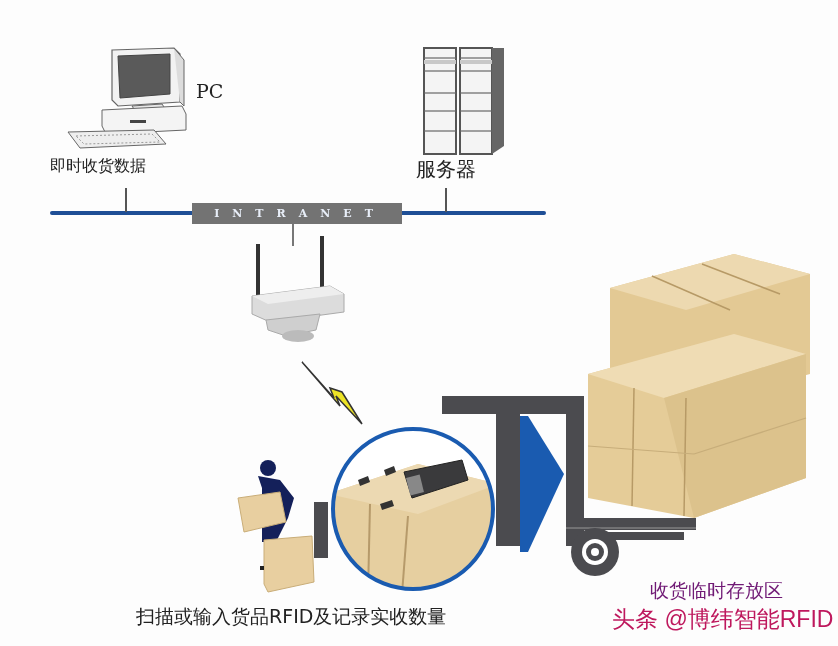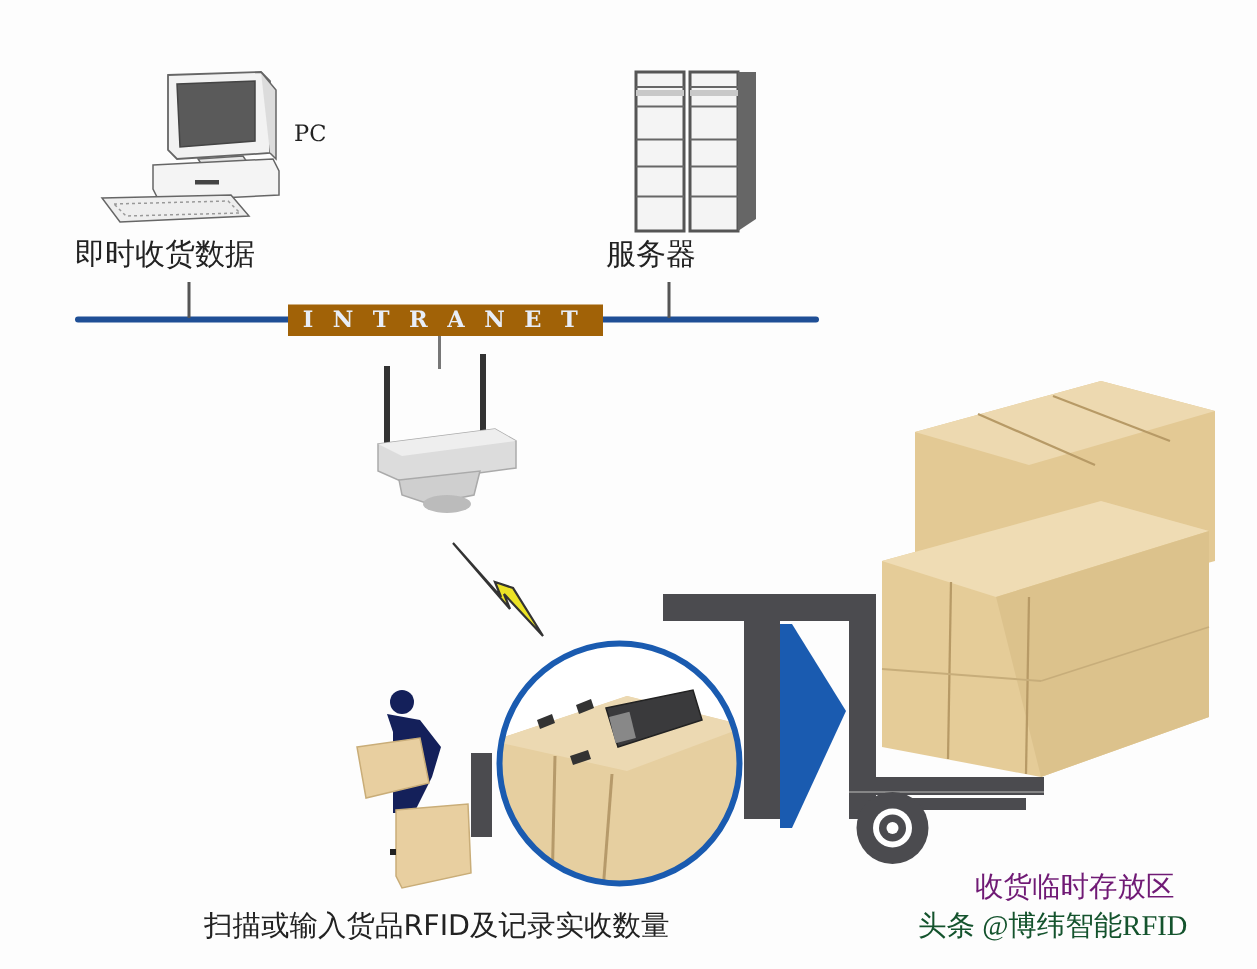--- a/index.html
+++ b/index.html
@@ -1,66 +1,66 @@
 <!DOCTYPE html>
 <html><head>
 <meta charset="utf-8">
 <style>
   html, body { margin:0; padding:0; }
   body { width:838px; height:646px; background:#fdfdfd; position:relative; overflow:hidden;
          font-family:"DejaVu Serif", serif; }
   .abs { position:absolute; }
   .label { position:absolute; color:#222; font-family:"DejaVu Sans", sans-serif; white-space:nowrap; }
-  .pc-label { font-family:"DejaVu Serif", serif; font-size:15px; }
+  .pc-label { font-family:"DejaVu Serif", serif; font-size:19px; }
   .bus { position:absolute; background:#1f4f96; }
-  .intranet-box { position:absolute; left:192px; top:203px; width:210px; height:21px; background:#a16207;
-                  color:#e8eef8; font-family:"DejaVu Serif", serif; font-weight:bold; font-size:15px;
+  .intranet-box { position:absolute; left:192px; top:203px; width:210px; height:21px; background:#737373;
+                  color:#e8eef8; font-family:"DejaVu Serif", serif; font-weight:bold; font-size:11px;
                   letter-spacing:13px; text-align:center; line-height:21px; padding-left:6px; box-sizing:border-box; }
-  .wm { font-family:Liberation Serif, serif; font-size:19px; color:#14532d; }
+  .wm { font-family:Liberation Sans, sans-serif; font-size:23px; color:#be185d; }
 </style>
 </head>
 <body>
 
 <svg class="abs" style="left:62px;top:44px" width="130" height="112" viewBox="0 0 130 112">
 
   <path d="M50 6 L112 4 L118 10 L118 58 L56 62 L50 56 Z" fill="#f2f2f2" stroke="#666" stroke-width="1.2"></path>
   <path d="M56 12 L108 10 L108 50 L58 54 Z" fill="#5a5a5a" stroke="#444"></path>
   <path d="M112 4 L122 16 L122 62 L118 58" fill="#dcdcdc" stroke="#666" stroke-width="1"></path>
 
   <path d="M70 62 L100 60 L104 66 L74 68 Z" fill="#e6e6e6" stroke="#666"></path>
 
   <path d="M40 66 L120 62 L124 70 L124 86 L44 90 L40 82 Z" fill="#f4f4f4" stroke="#666"></path>
   <rect x="68" y="76" width="16" height="3" fill="#444"></rect>
 
   <path d="M6 88 L92 86 L104 100 L18 104 Z" fill="#eee" stroke="#666"></path>
   <path d="M14 92 L90 90 L98 98 L22 100 Z" fill="none" stroke="#999" stroke-dasharray="2 2"></path>
 </svg>
 <div class="label pc-label" style="left:196px;top:80px">PC</div>
-<div class="label" style="left:50px;top:156px;font-size:20px;text-align:center;">即时收货数据</div>
+<div class="label" style="left:50px;top:156px;font-size:16px;text-align:center;">即时收货数据</div>
 
 <svg class="abs" style="left:420px;top:46px" width="88" height="110" viewBox="0 0 88 110">
   <rect x="4" y="2" width="32" height="106" fill="#f4f4f4" stroke="#555" stroke-width="2"></rect>
   <rect x="40" y="2" width="32" height="106" fill="#f4f4f4" stroke="#555" stroke-width="2"></rect>
   <path d="M72 2 L84 2 L84 100 L72 108 Z" fill="#666"></path>
   <g stroke="#666" stroke-width="1.2">
     <line x1="4" y1="12" x2="36" y2="12"></line>
       <line x1="40" y1="12" x2="72" y2="12"></line>
     <line x1="4" y1="25" x2="36" y2="25"></line>
       <line x1="40" y1="25" x2="72" y2="25"></line>
     <line x1="4" y1="47" x2="36" y2="47"></line>
       <line x1="40" y1="47" x2="72" y2="47"></line>
     <line x1="4" y1="65" x2="36" y2="65"></line>
       <line x1="40" y1="65" x2="72" y2="65"></line>
     <line x1="4" y1="85" x2="36" y2="85"></line>
       <line x1="40" y1="85" x2="72" y2="85"></line>
   </g>
   <rect x="4" y="14" width="32" height="4" fill="#c8c8c8"></rect>
   <rect x="40" y="14" width="32" height="4" fill="#c8c8c8"></rect>
 </svg>
-<div class="label" style="left:404px;top:156px;font-size:20px;">服务器</div>
+<div class="label" style="left:416px;top:156px;font-size:20px;">服务器</div>
 
 <div class="bus" style="left:50px;top:211px;width:496px;height:4px;border-radius:2px;"></div>
 <div class="bus" style="left:125px;top:188px;width:2px;height:24px;background:#555;"></div>
 <div class="bus" style="left:445px;top:188px;width:2px;height:24px;background:#555;"></div>
 <div class="intranet-box">INTRANET</div>
 <div class="bus" style="left:292px;top:224px;width:2px;height:22px;background:#777;"></div>
 
 <svg class="abs" style="left:250px;top:234px" width="100" height="112" viewBox="0 0 100 112">
   <rect x="6" y="10" width="4" height="52" fill="#333"></rect>
   <rect x="70" y="2" width="4" height="52" fill="#333"></rect>

